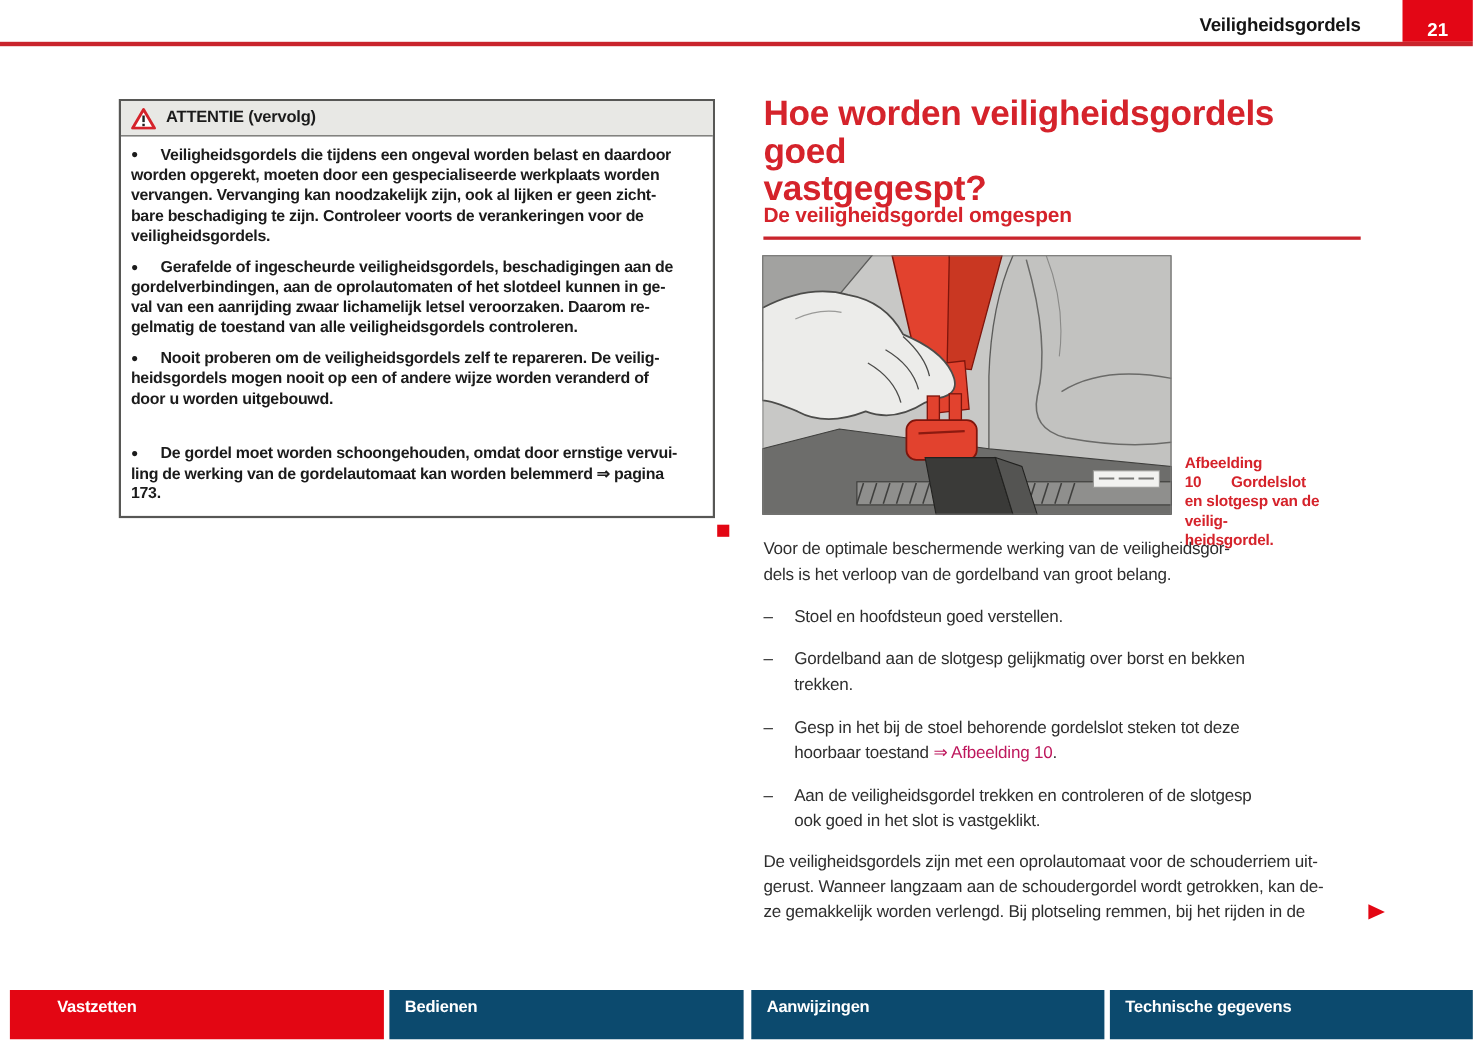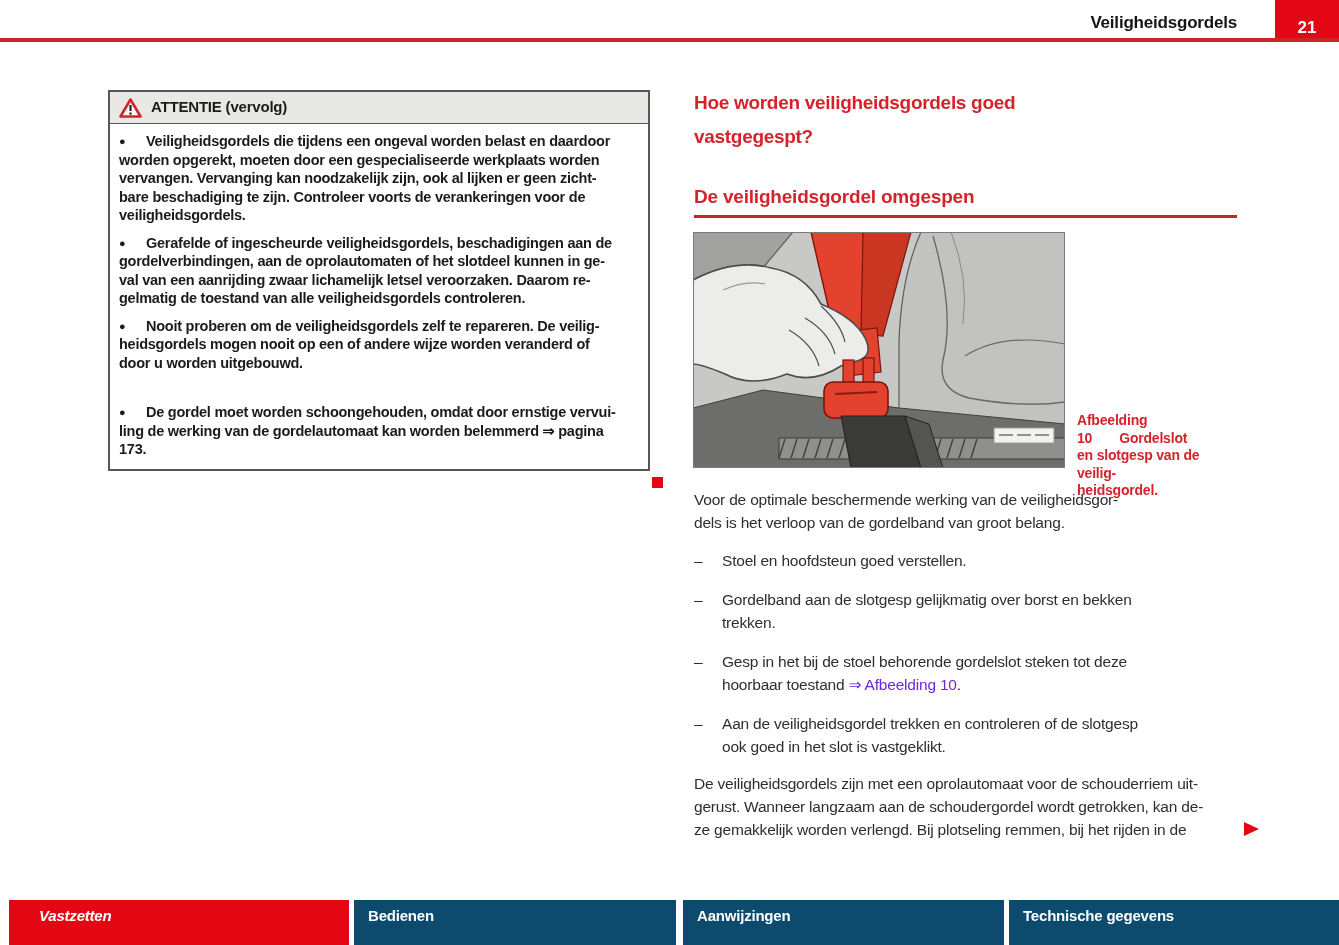--- a/index.html
+++ b/index.html
@@ -41,21 +41,21 @@
   }
   .warning-item:last-child { margin-bottom:0;margin-top:31px; }
   .wdot { display:inline-block; width:27px; font-size:11px; vertical-align:1px; }
   .section-end-marker {
     position:absolute; left:652px; top:477px; width:11px; height:11px; background:#e30613;
   }
 
   
   .article-heading {
     position:absolute; left:694px; top:86px; width:545px;
-    font-size:19px; line-height:34px; font-weight:bold; color:#d5232b; letter-spacing:-0.3px;
+    font-size:32px; line-height:34px; font-weight:bold; color:#d5232b; letter-spacing:-0.3px;
   }
   .article-subheading {
     position:absolute; left:694px; top:186px; width:543px;
     font-size:19px; font-weight:bold; color:#d5232b; letter-spacing:-0.2px;
     padding-bottom:7px; border-bottom:3px solid #c9242c;
   }
   .figure-frame { position:absolute; left:693px; top:232px; width:372px; height:236px; }
   .figure-caption {
     position:absolute; left:1077px; top:412px; width:164px;
     font-size:14px; line-height:17.5px; font-weight:bold; color:#d5232b; letter-spacing:-0.2px;
@@ -67,21 +67,21 @@
   }
   .par-intro { top:488px; }
   .par-outro { top:772px; }
   .steps { position:absolute; left:694px; top:549px; width:550px; list-style:none; }
   .step {
     display:flex; font-size:15.5px; line-height:23px; color:#2e2e2e;
     letter-spacing:-0.2px; margin-bottom:16px;
   }
   .step-dash { width:28px; flex:0 0 28px; }
   .step-text { flex:1; white-space:pre-line; }
-  .xref { color:#6d28d9; }
+  .xref { color:#be185d; }
   .continuation-arrow {
     position:absolute; left:1244px; top:822px; width:0; height:0;
     border-left:15px solid #e30613; border-top:7px solid transparent; border-bottom:7px solid transparent;
   }
 
   
   .footer-tab {
     position:absolute; top:900px; height:45px; color:#ffffff;
     font-size:15px; font-weight:bold; letter-spacing:-0.2px;
     padding-top:7px; cursor:default;
@@ -222,21 +222,21 @@
     <span class="step-text">Aan de veiligheidsgordel trekken en controleren of de slotgesp
 ook goed in het slot is vastgeklikt.</span>
   </li>
 </ul>
 
 <p class="body-par par-outro pre">De veiligheidsgordels zijn met een oprolautomaat voor de schouderriem uit-
 gerust. Wanneer langzaam aan de schoudergordel wordt getrokken, kan de-
 ze gemakkelijk worden verlengd. Bij plotseling remmen, bij het rijden in de</p>
 <div class="continuation-arrow"></div>
 
-<div class="footer-tab active" style="left:9px; width:340px; padding-left:30px;font-style:italic;">
+<div class="footer-tab active" style="left:9px; width:340px; padding-left:43px;">
   <span>Vastzetten</span>
 </div>
 <div class="footer-tab gray" style="left:354px; width:322px; padding-left:14px;">
   <span>Bedienen</span>
 </div>
 <div class="footer-tab gray" style="left:683px; width:321px; padding-left:14px;">
   <span>Aanwijzingen</span>
 </div>
 <div class="footer-tab gray" style="left:1009px; width:330px; padding-left:14px;">
   <span>Technische gegevens</span>

